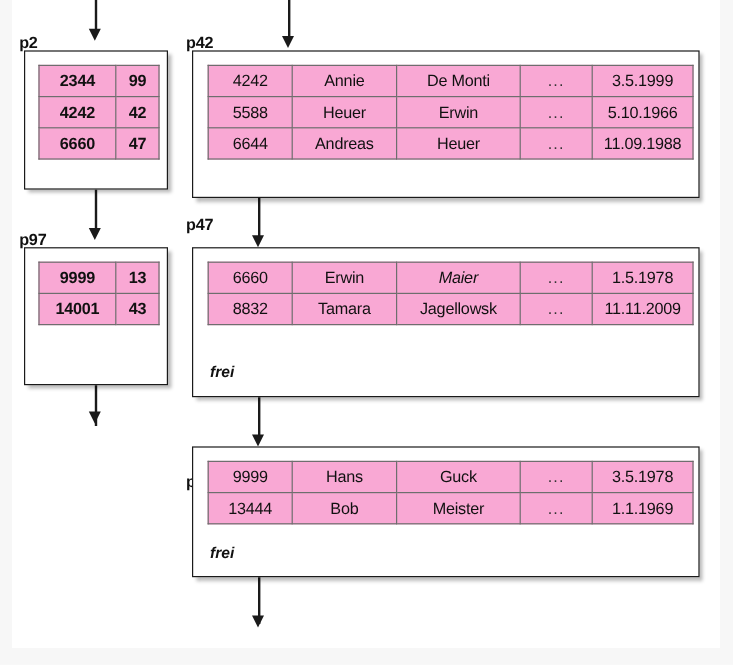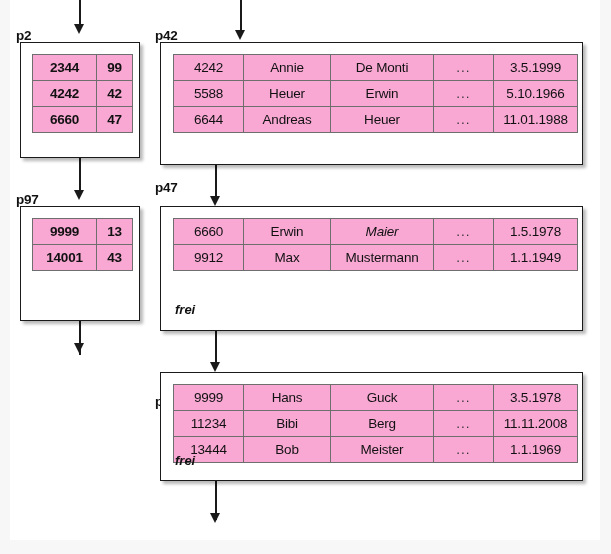--- a/index.html
+++ b/index.html
@@ -162,21 +162,21 @@
           <td>Heuer</td>
           <td>Erwin</td>
           <td class="ell">...</td>
           <td>5.10.1966</td>
         </tr>
         <tr>
           <td>6644</td>
           <td>Andreas</td>
           <td>Heuer</td>
           <td class="ell">...</td>
-          <td>11.01.1988</td>
+          <td>11.09.1988</td>
         </tr>
       </tbody>
     </table>
   </div>
 
   <div class="page-label" style="left:16px; top:192px;">p97</div>
   <div class="page-box" style="left:20px; top:206px; width:120px; height:115px;">
     <table class="rec-table narrow" style="left:11px; top:11px; width:98px;">
       <tbody>
         <tr>
@@ -196,50 +196,43 @@
     <table class="rec-table wide" style="left:12px; top:11px; width:399px;">
       <tbody>
         <tr>
           <td style="width:69px;">6660</td>
           <td style="width:86px;">Erwin</td>
           <td style="width:102px;font-style:italic;">Maier</td>
           <td style="width:59px;" class="ell">...</td>
           <td style="width:83px;">1.5.1978</td>
         </tr>
         <tr>
-          <td>9912</td>
-          <td>Max</td>
-          <td>Mustermann</td>
-          <td class="ell">...</td>
-          <td>1.1.1949</td>
+          <td>8832</td>
+          <td>Tamara</td>
+          <td>Jagellowsk</td>
+          <td class="ell">...</td>
+          <td>11.11.2009</td>
         </tr>
       </tbody>
     </table>
     <div class="frei" style="left:14px; top:95px;">frei</div>
   </div>
 
   <div class="page-label" style="left:155px; top:358px;margin-top:36px;">p13</div>
   <div class="page-box" style="left:160px; top:372px; width:423px; height:109px;">
     <table class="rec-table wide" style="left:12px; top:11px; width:399px;">
       <tbody>
         <tr>
           <td style="width:69px;">9999</td>
           <td style="width:86px;">Hans</td>
           <td style="width:102px;margin-top:16px;">Guck</td>
           <td style="width:59px;" class="ell">...</td>
           <td style="width:83px;">3.5.1978</td>
         </tr>
         <tr>
-          <td>11234</td>
-          <td>Bibi</td>
-          <td>Berg</td>
-          <td class="ell">...</td>
-          <td>11.11.2008</td>
-        </tr>
-        <tr>
           <td>13444</td>
           <td>Bob</td>
           <td>Meister</td>
           <td class="ell">...</td>
           <td>1.1.1969</td>
         </tr>
       </tbody>
     </table>
     <div class="frei" style="left:14px; top:80px;">frei</div>
   </div>

